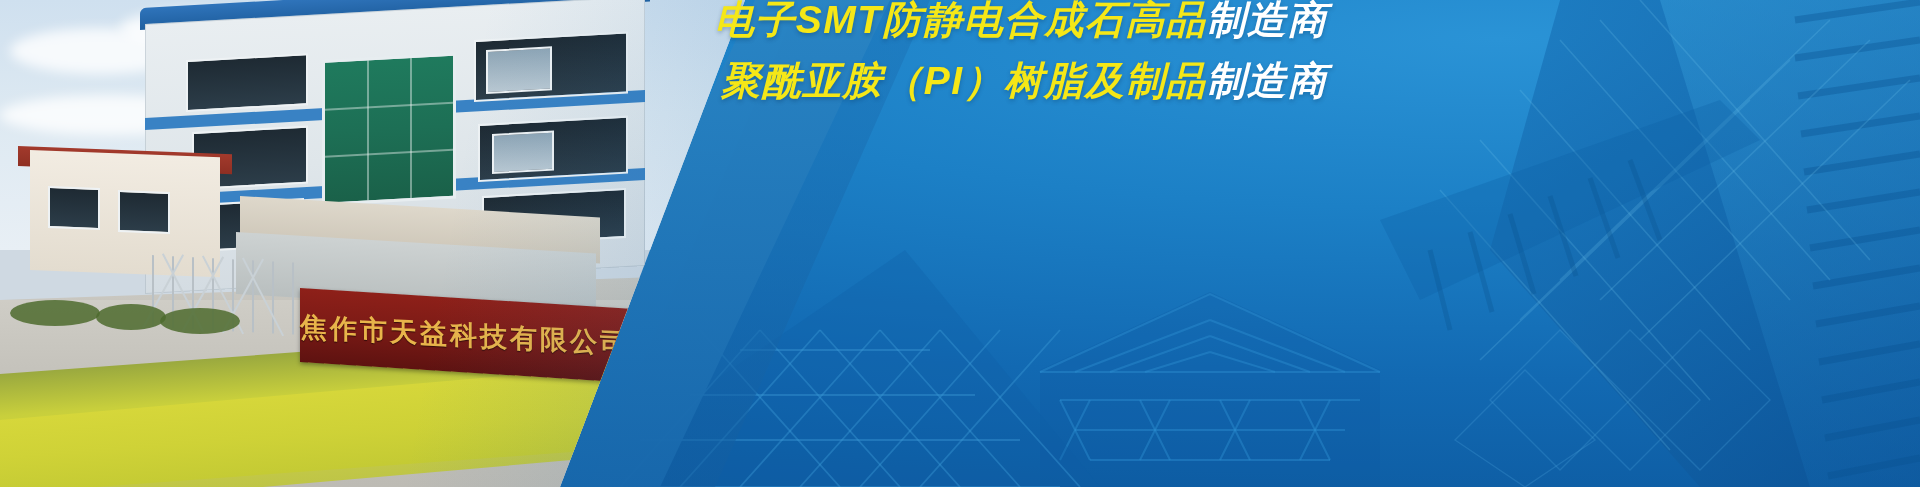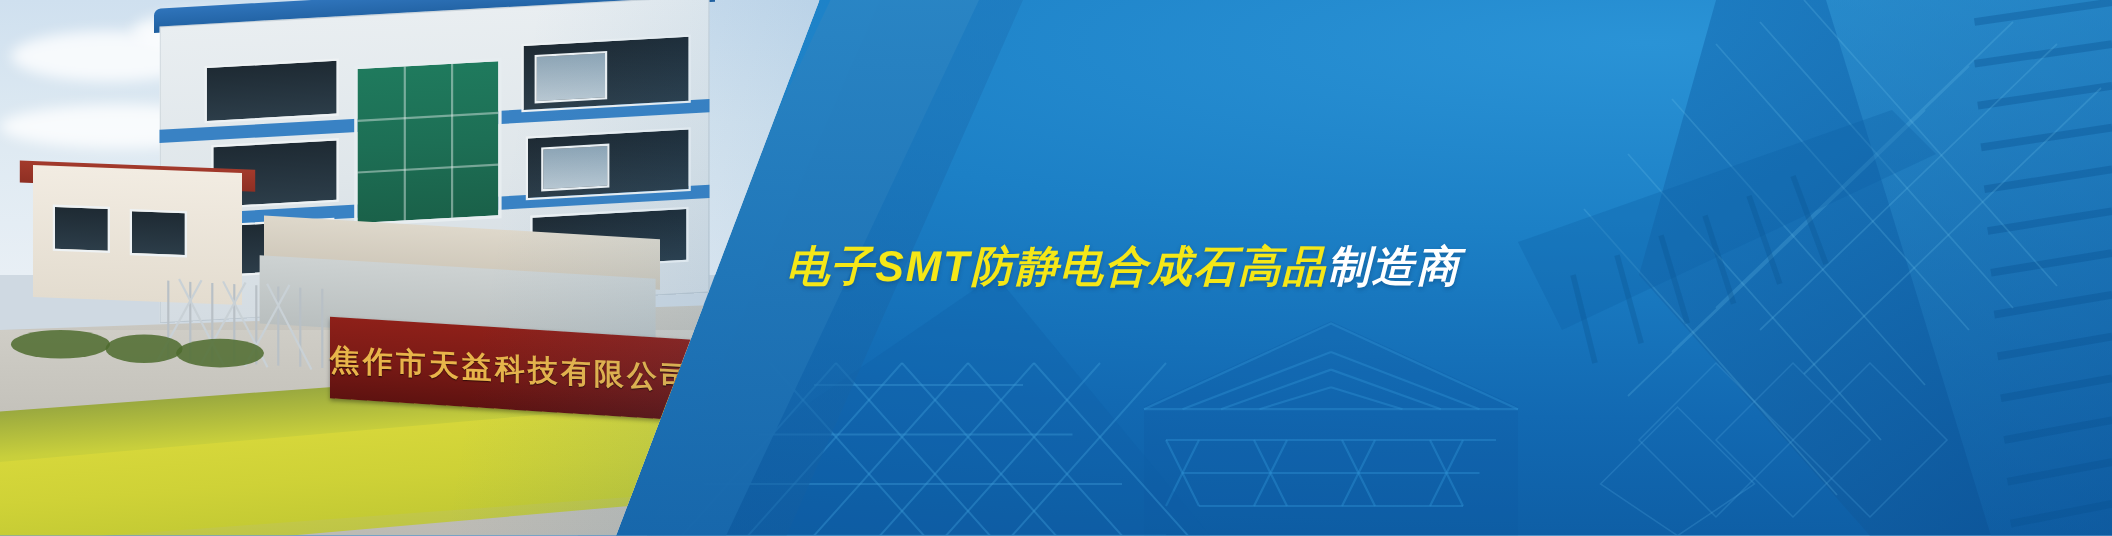--- a/index.html
+++ b/index.html
@@ -168,21 +168,21 @@
   .blade2{
     left:470px;width:460px;
     background:linear-gradient(180deg,rgba(29,118,186,.55),rgba(18,93,160,.55));
     -webkit-clip-path:polygon(330px 0,460px 0,245px 487px,118px 487px);
             clip-path:polygon(330px 0,460px 0,245px 487px,118px 487px);
   }
 
   
   .slogans{
     position:absolute;left:0;top:0;width:1920px;height:487px;
-    display:flex;flex-direction:column;justify-content:center;
+    display:flex;flex-direction:column;
     align-items:flex-end;
     padding-right:592px;
     box-sizing:border-box;
     gap:20px;
   }
   .line{
     white-space:nowrap;
     font-size:39px;
     font-weight:700;
     font-style:italic;
@@ -350,15 +350,18 @@
     <div class="shrub" style="left:96px;width:70px;top:304px;"></div>
     <div class="shrub" style="left:160px;width:80px;top:308px;"></div>
 
     <div class="photo-tint"></div>
   </div>
 
   <div class="slogans">
     <div class="line">
       <span class="hl">电子SMT防静电合成石高品</span><span class="wt">制造商</span>
     </div>
+    <div class="line">
+      <span class="hl">聚酰亚胺（PI）树脂及制品</span><span class="wt">制造商</span>
+    </div>
   </div>
 
 </div>
 
 </body></html>

